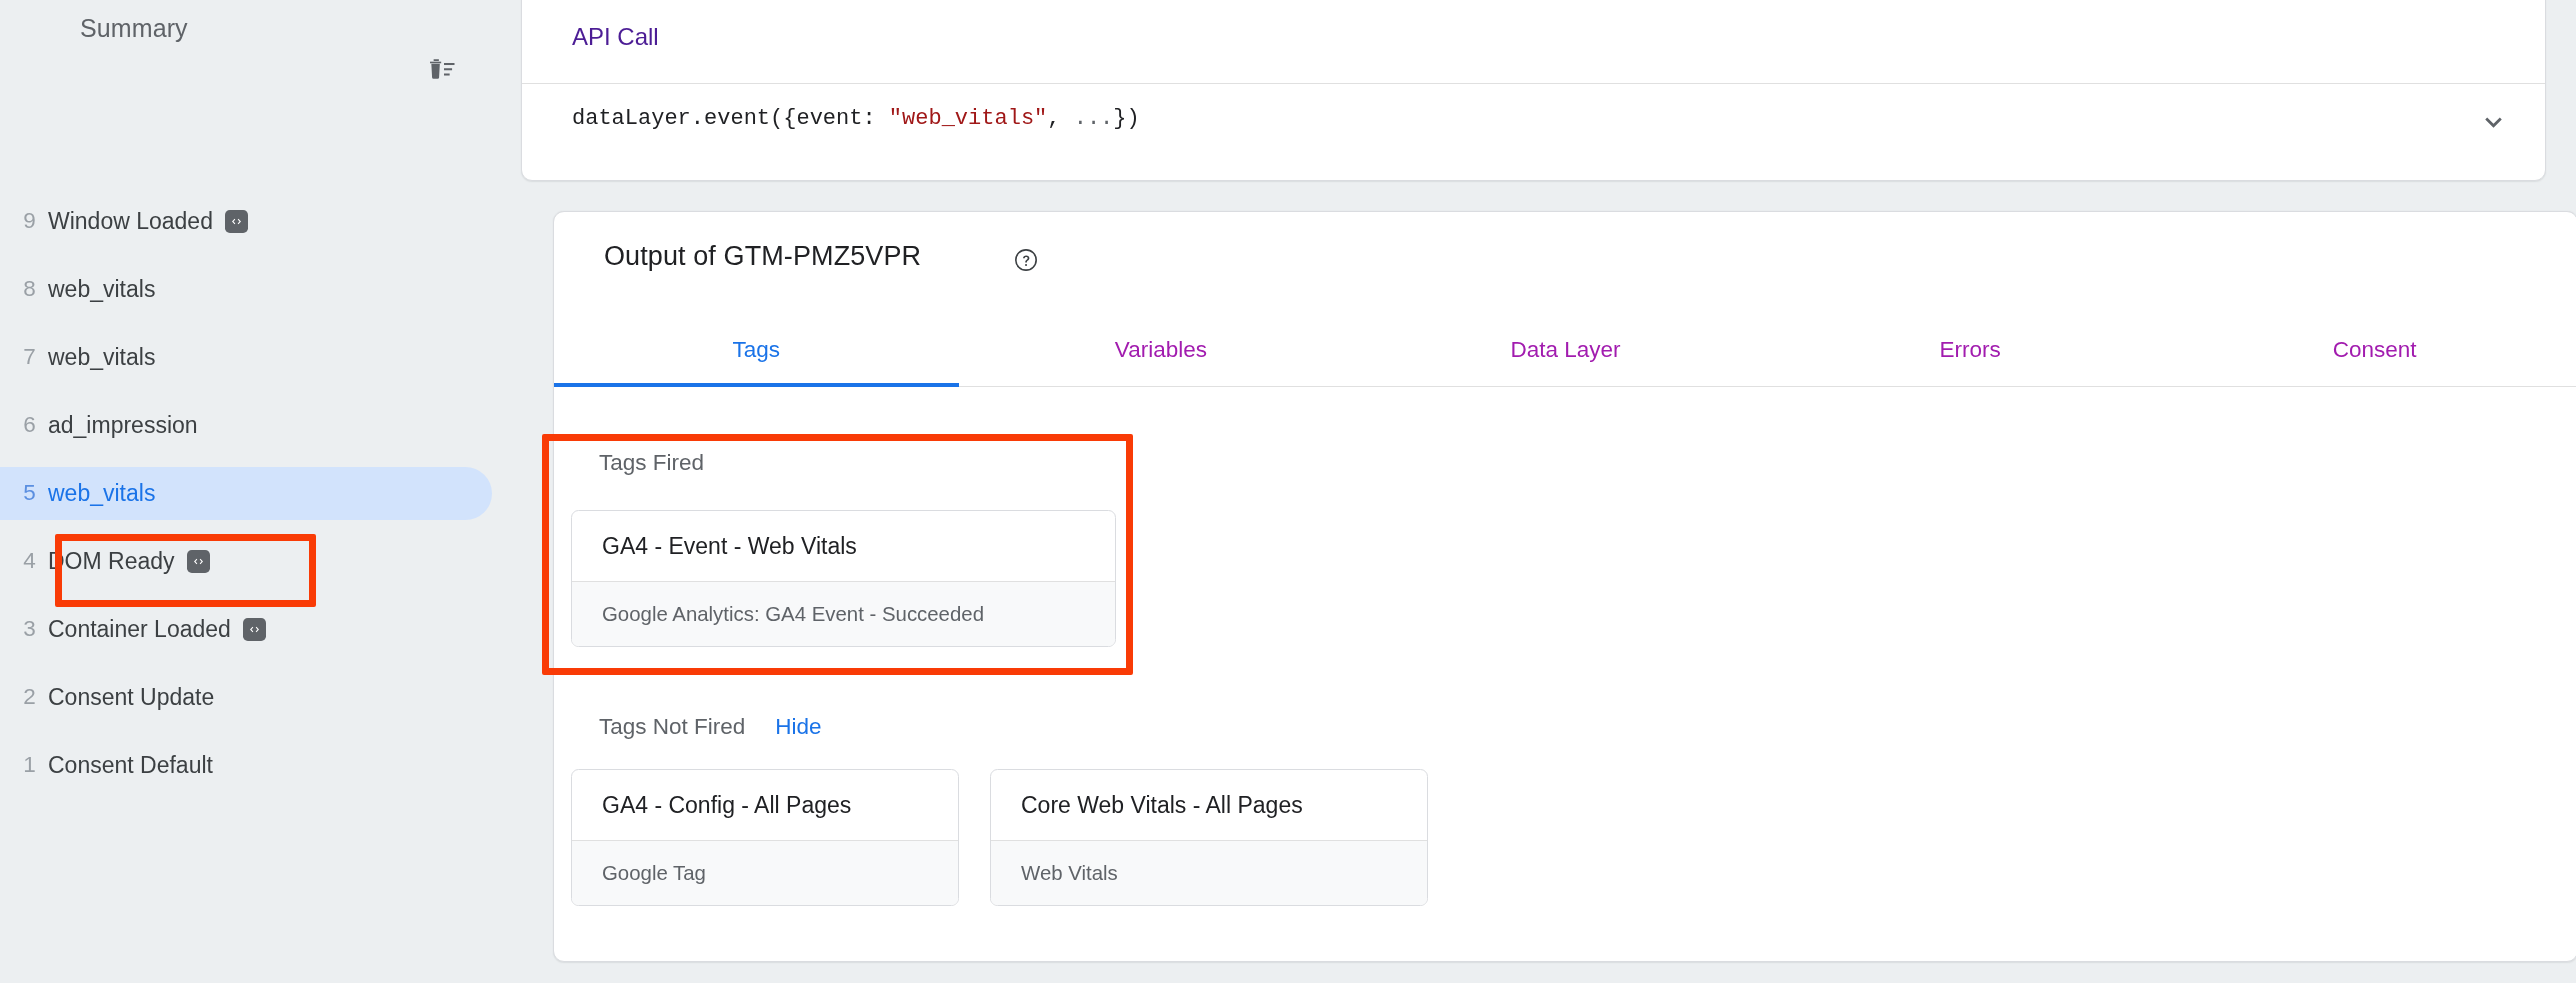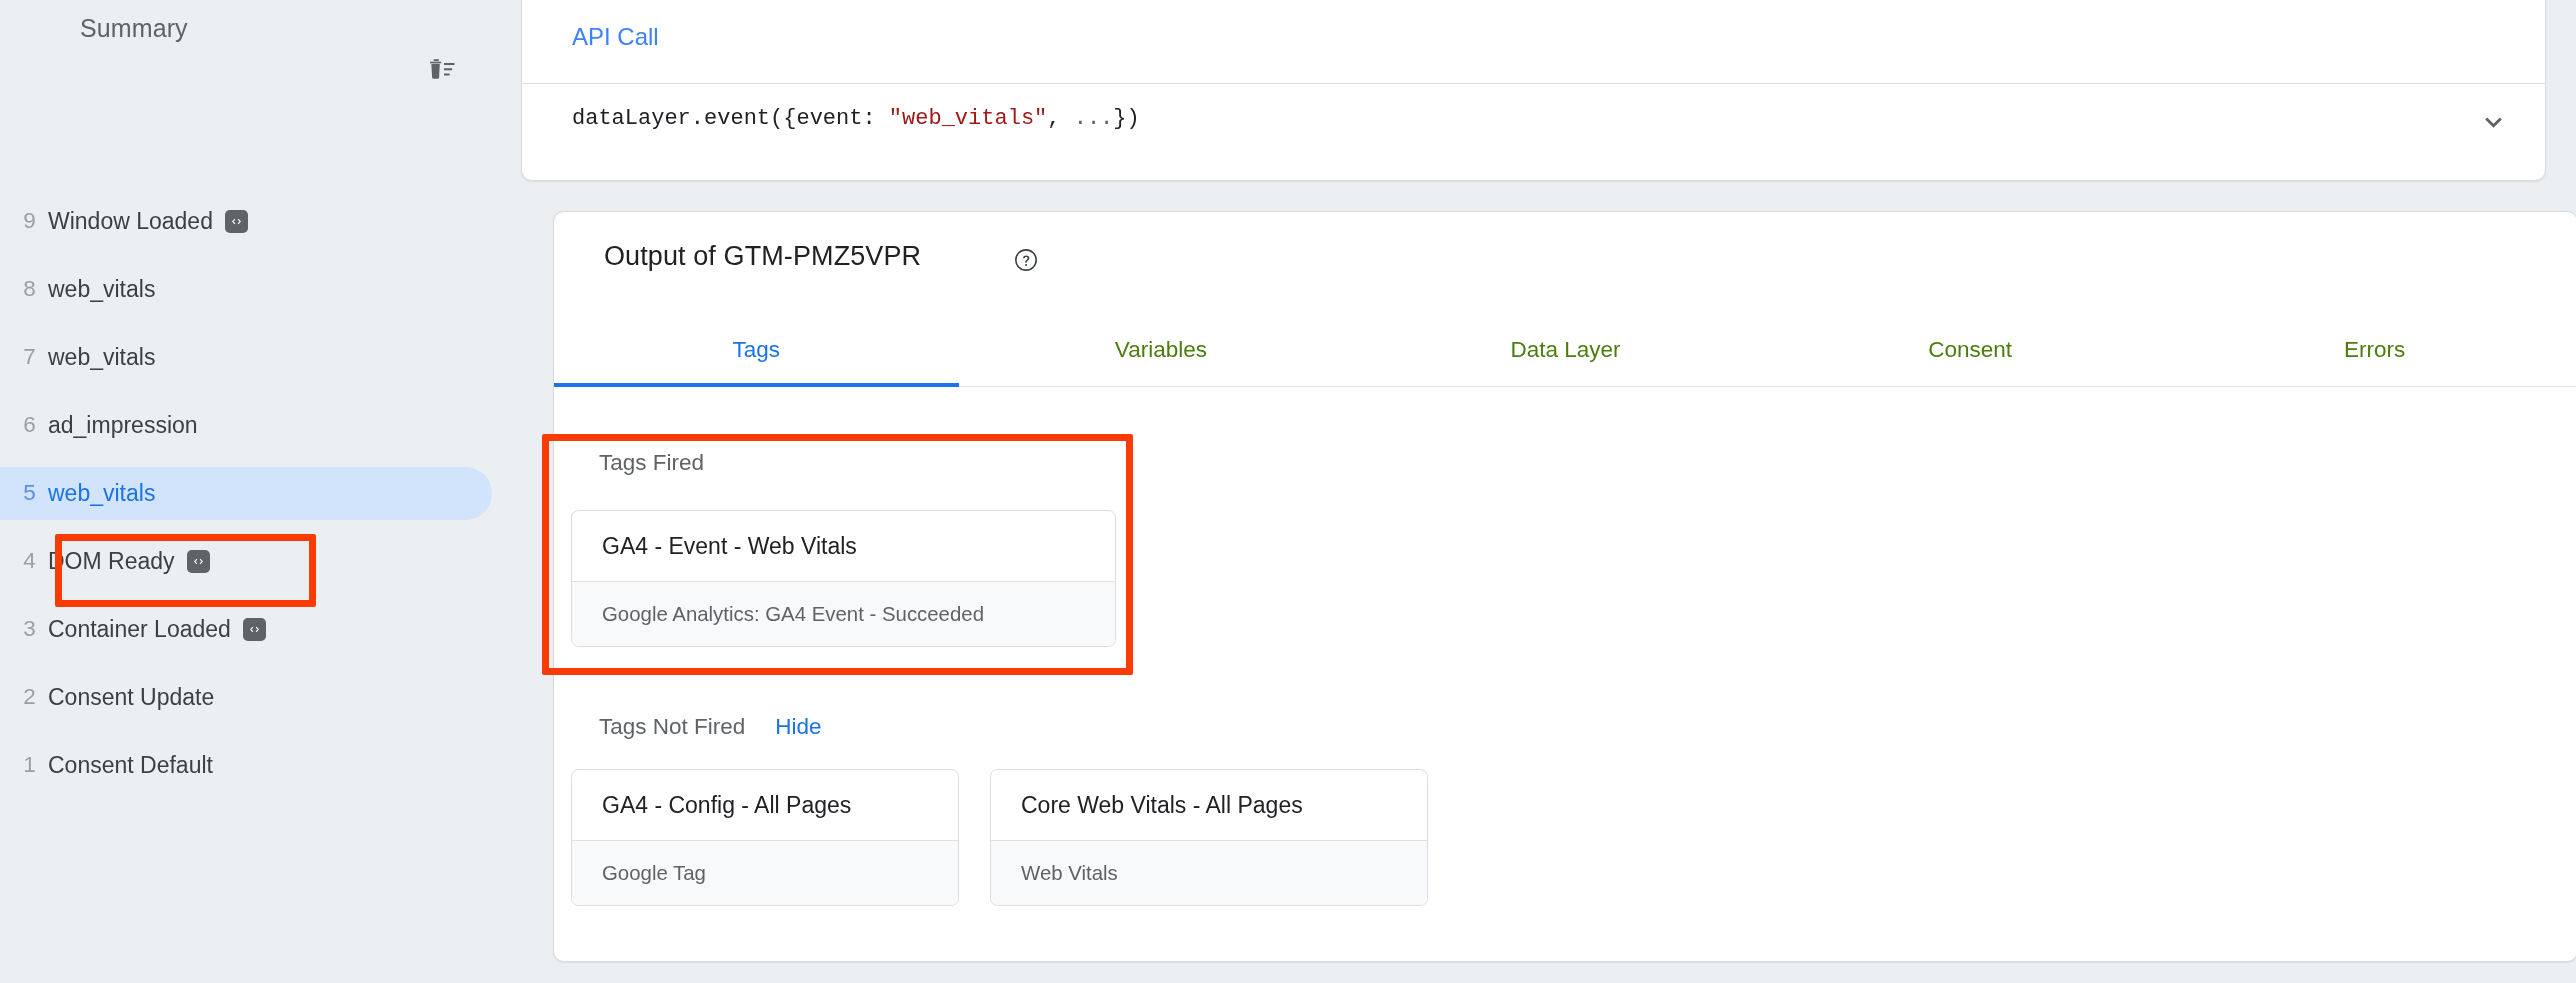--- a/index.html
+++ b/index.html
@@ -109,21 +109,21 @@
     background: #ffffff;
     border: 0.7px solid #dadce0;
     border-radius: 11px;
     box-shadow: 0 0.7px 1.4px rgba(60,64,67,.10);
   }
 
   
   #card-api { left: 521px; top: -19px; width: 2025px; height: 200px; }
   .api-title {
     position: absolute; left: 50px; top: 41px;
-    font-size: 24px; color: #3b82f6;
+    font-size: 24px; color: #4c1d95;
   }
   .api-divider {
     position: absolute; left: 0; top: 101px;
     width: 100%; height: 0.7px; background: #e0e0e0;
   }
   .api-code {
     position: absolute; left: 50px; top: 124px;
     font-family: "Liberation Mono", monospace;
     font-size: 22px; color: #202124; white-space: pre;
   }
@@ -148,21 +148,21 @@
   }
   .tabs {
     position: absolute; left: 0; top: 101px;
     width: 100%; height: 74px;
     display: flex; align-items: stretch;
     border-bottom: 1.4px solid #e0e0e0;
   }
   .tab {
     flex: 1 1 0;
     display: flex; align-items: center; justify-content: center;
-    font-size: 22.5px; color: #4d7c0f;
+    font-size: 22.5px; color: #a21caf;
     position: relative; cursor: pointer;
   }
   .tab.active { color: #1a73e8; }
   .tab.active::after {
     content: ""; position: absolute;
     left: 0; right: 0; bottom: -1.4px; height: 4.8px;
     background: #1a73e8;
   }
 
   
@@ -317,24 +317,24 @@
         <div class="tab active">
           <span>Tags</span>
         </div>
         <div class="tab">
           <span>Variables</span>
         </div>
         <div class="tab">
           <span>Data Layer</span>
         </div>
         <div class="tab">
+          <span>Errors</span>
+        </div>
+        <div class="tab">
           <span>Consent</span>
-        </div>
-        <div class="tab">
-          <span>Errors</span>
         </div>
       </div>
   </div>
 
   <div class="section-head" id="head-fired">
     <span class="section-title">Tags Fired</span>
   </div>
 
   <div class="tag-card" id="tagcard-fired-0">
     <div class="tname">GA4 - Event - Web Vitals</div>

